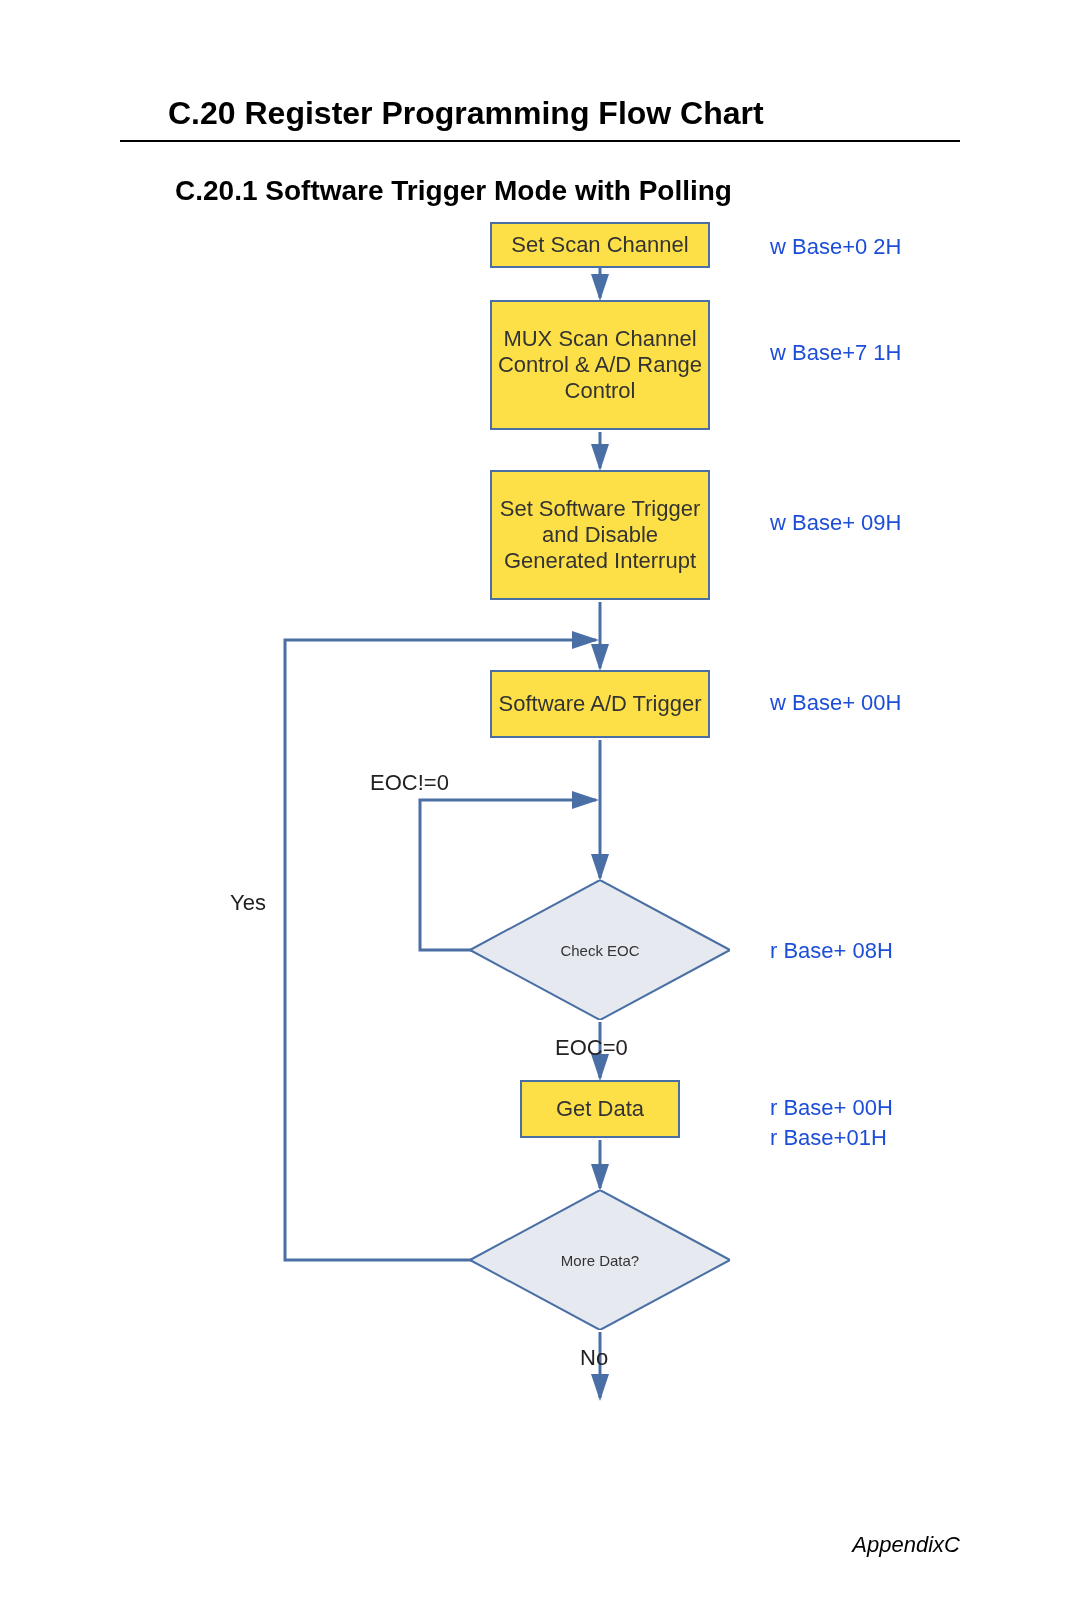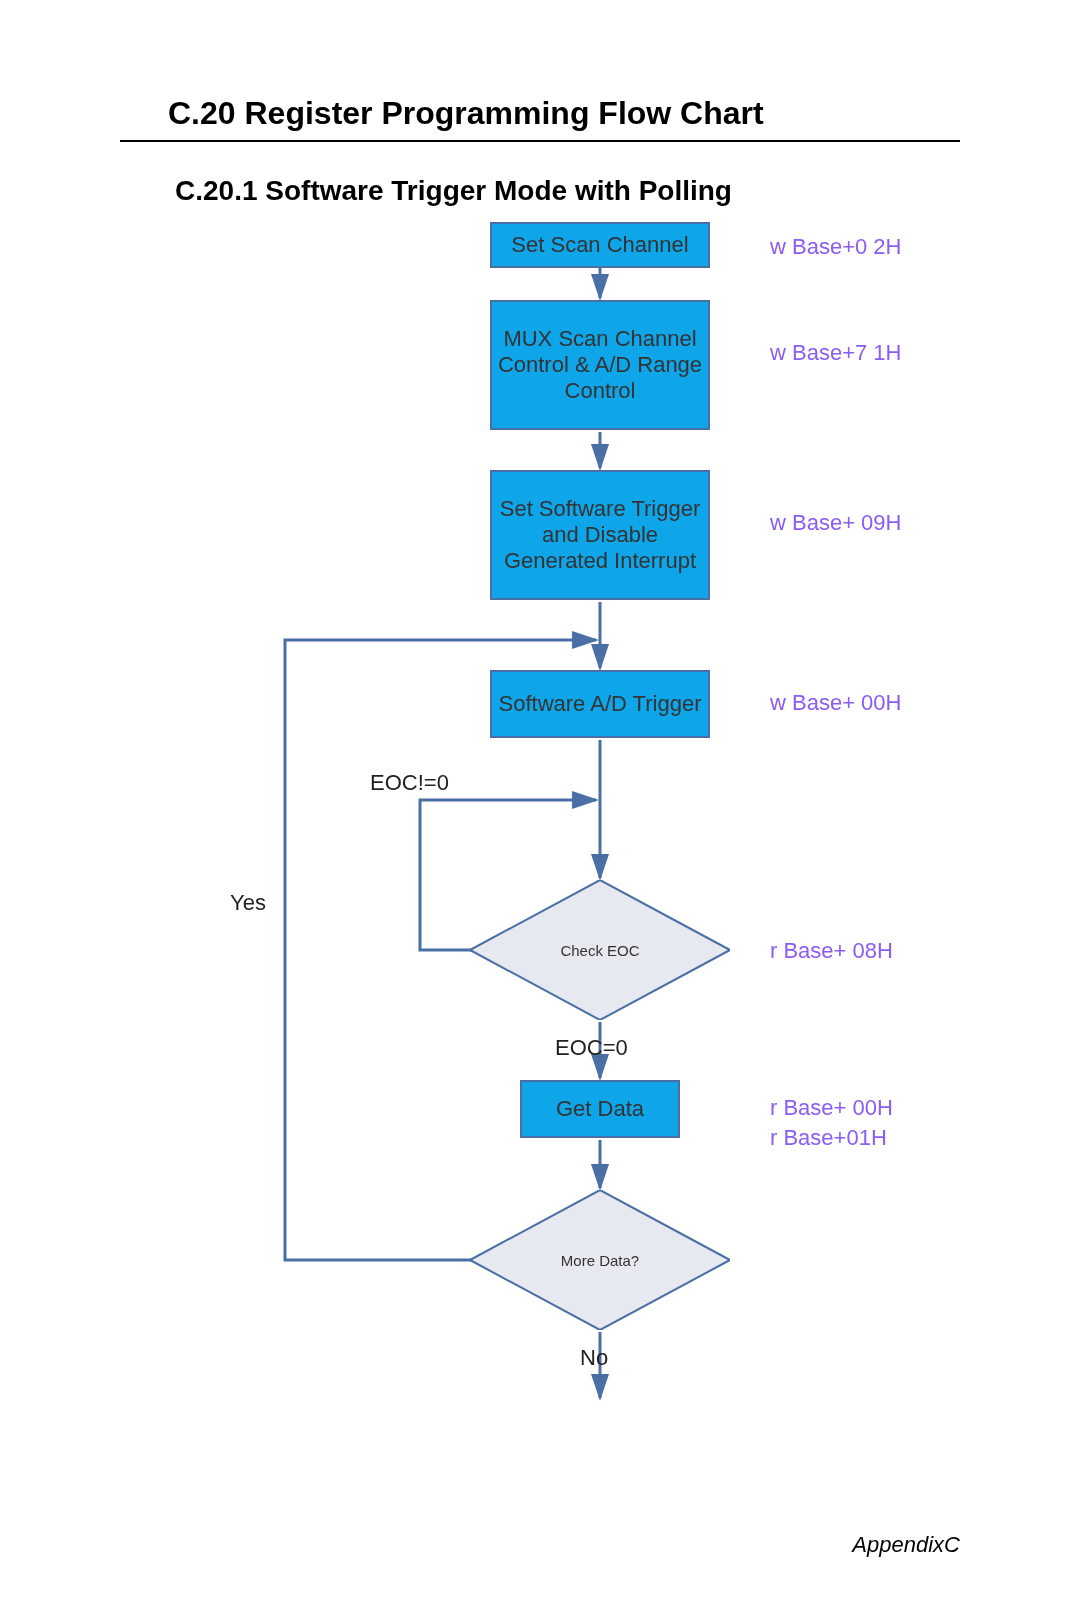--- a/index.html
+++ b/index.html
@@ -33,35 +33,35 @@
   }
   .heading2 {
     position: absolute;
     left: 175px;
     top: 175px;
     font-size: 28px;
     font-weight: bold;
   }
   .box {
     position: absolute;
-    background: #0ea5e9;
+    background: #fde047;
     border: 2px solid #4a6fa5;
     text-align: center;
     display: flex;
     align-items: center;
     justify-content: center;
     font-size: 22px;
     color: #333;
     padding: 4px;
     box-sizing: border-box;
   }
   .annot {
     position: absolute;
     font-size: 22px;
-    color: #8b5cf6;
+    color: #1d4ed8;
     text-align: left;
   }
   .lbl {
     position: absolute;
     font-size: 22px;
     color: #222;
   }
   .diamond {
     position: absolute;
   }

